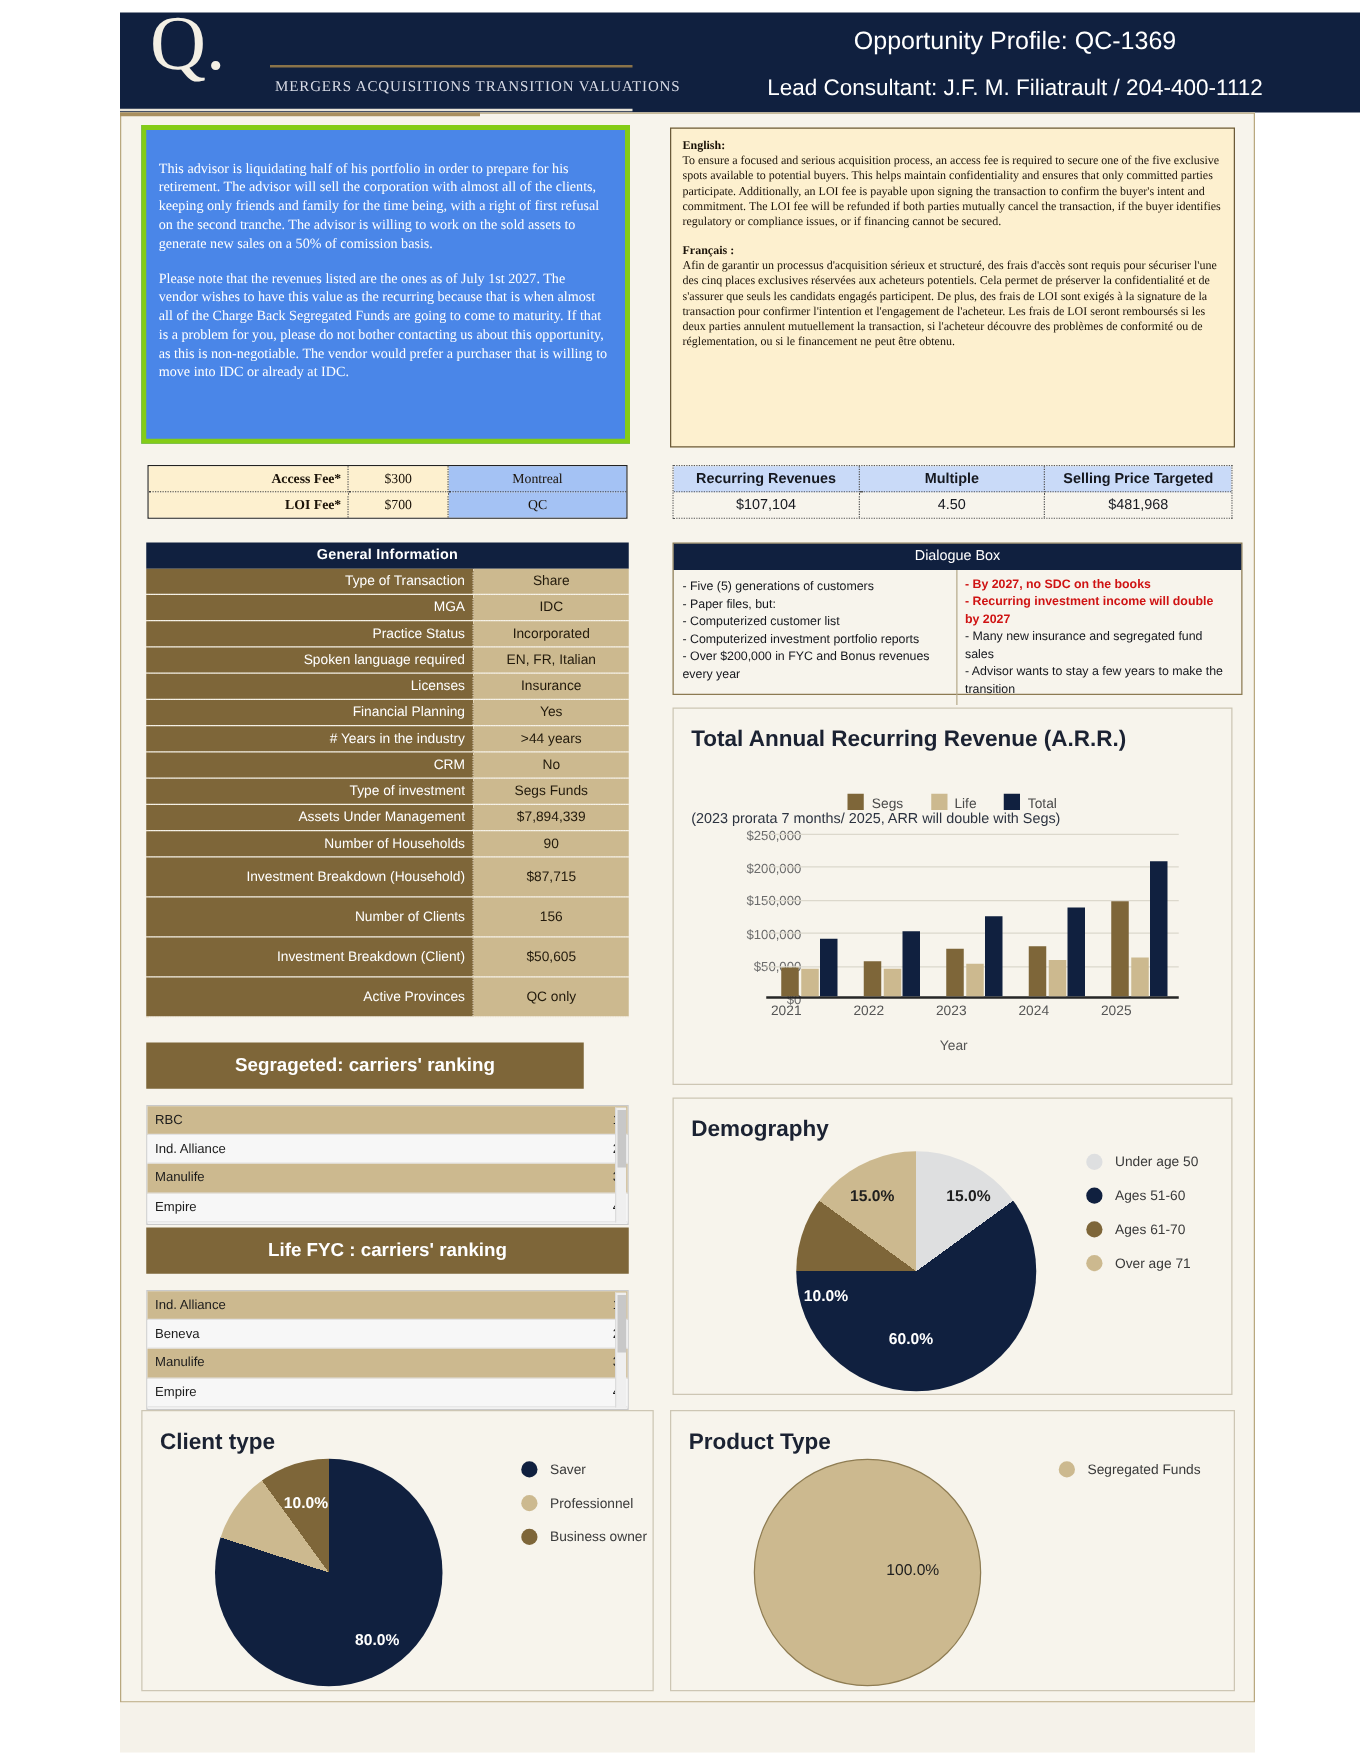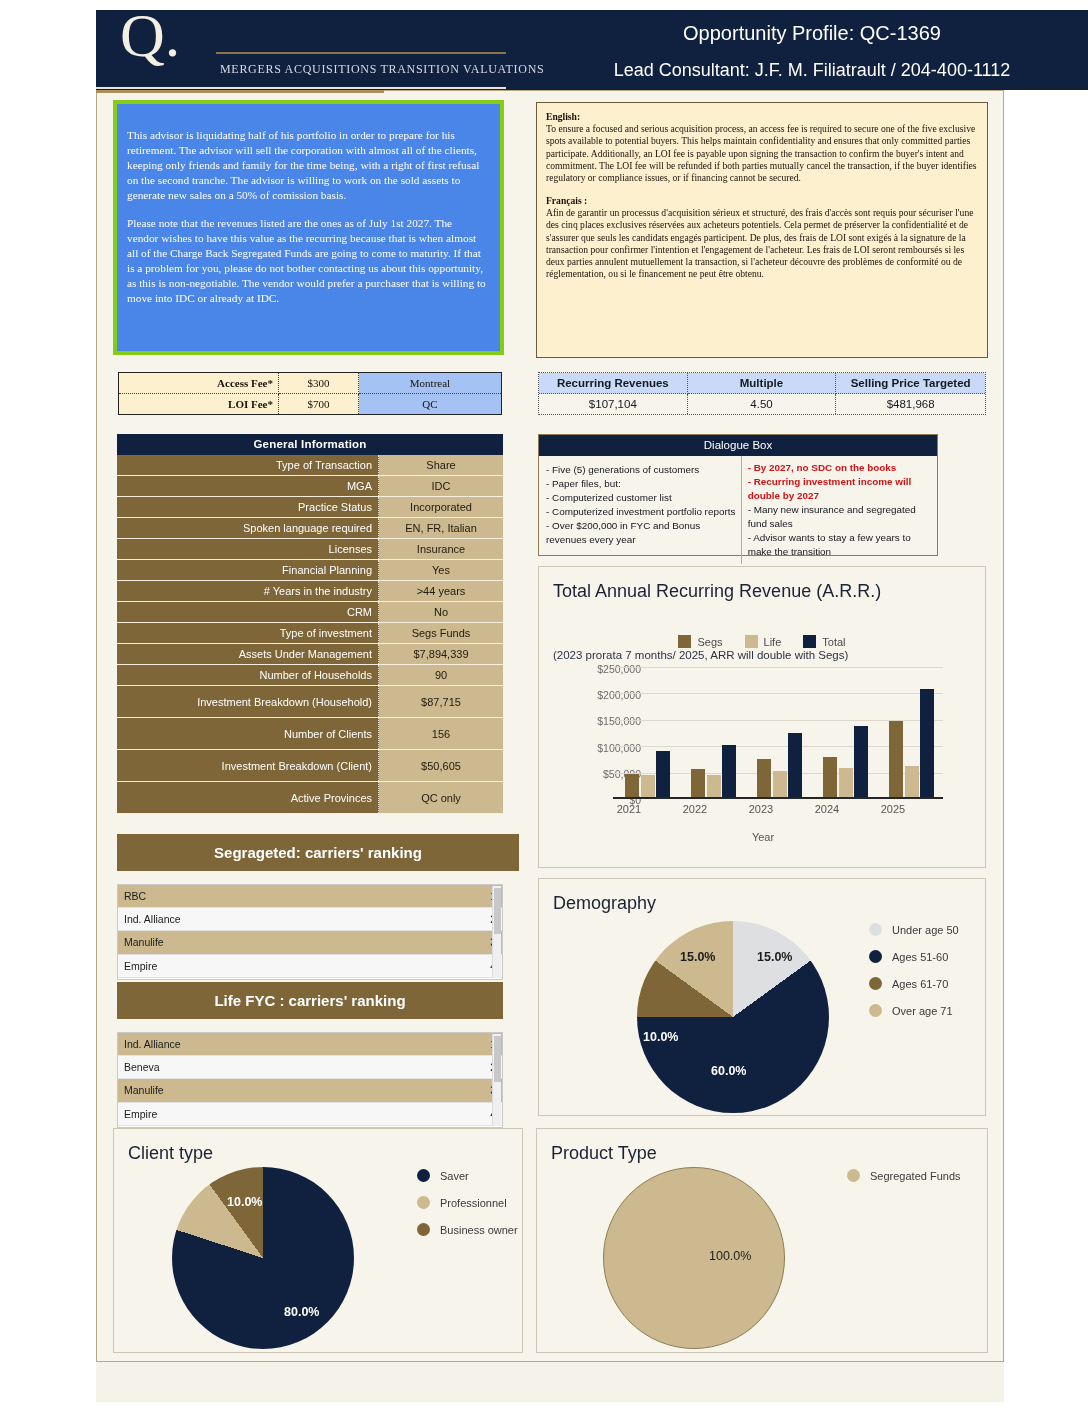--- a/index.html
+++ b/index.html
@@ -154,25 +154,25 @@
   .rank-scroll {
     position: absolute; right: 1px; top: 1px; width: 9px; bottom: 1px;
     background: #efefef; border-left: 1px solid #dcdcdc;
   }
   .rank-thumb { position: absolute; left: 1px; top: 2px; width: 7px; height: 46px; background: #c8c8c8; }
   
   .card {
     position: absolute; background: #f7f4ec;
     border: 1px solid #cdc6b4;
   }
-  .card-title { font-size: 18px; font-weight: normal; color: #1b2232; }
+  .card-title { font-size: 18px; font-weight: bold; color: #1b2232; }
   .card-sub { font-size: 11.5px; color: #2c3340; margin-top: 40px; }
   
   .dlg {
-    position: absolute; left: 538px; top: 434px; width: 400px; height: 122px;
+    position: absolute; left: 538px; top: 434px; width: 456px; height: 122px;
     border: 1px solid #8c7a52; background: #f7f4ec;
   }
   .dlg-hd {
     background: #10203f; color: #fff; text-align: center;
     font-size: 11.5px; padding: 4px 0 5px;
   }
   .dlg-cols { display: flex; }
   .dlg-l { width: 226px; padding: 7px 5px 5px 7px; font-size: 9.9px; line-height: 1.42; color: #14161c; }
   .dlg-r { width: 220px; padding: 5px 5px 5px 6px; font-size: 9.9px; line-height: 1.42; color: #14161c; border-left: 1px solid #b8ab8c; }
   .dlg-red { color: #cf1313; font-weight: bold; }
@@ -393,21 +393,21 @@
     </div>
 
     <div class="xlab" style="left:57px;">2021</div>
     <div class="xlab" style="left:123px;">2022</div>
     <div class="xlab" style="left:189px;">2023</div>
     <div class="xlab" style="left:255px;">2024</div>
     <div class="xlab" style="left:321px;">2025</div>
     <div class="xaxis-title">Year</div>
   </div>
 
-  <div class="rank-hd" style="left:117px; top:834px; width:402px; height:37px;">
+  <div class="rank-hd" style="left:117px; top:834px; width:350px; height:37px;">
     <span>Segrageted: carriers' ranking</span>
   </div>
   <div class="rank-tbl" style="left:117px; top:884px; width:386px; height:96px;">
     <div class="rank-row odd">
         <span class="rank-name">RBC</span>
         <span class="rank-num">1</span>
       </div>
     <div class="rank-row even">
         <span class="rank-name">Ind. Alliance</span>
         <span class="rank-num">2</span>

